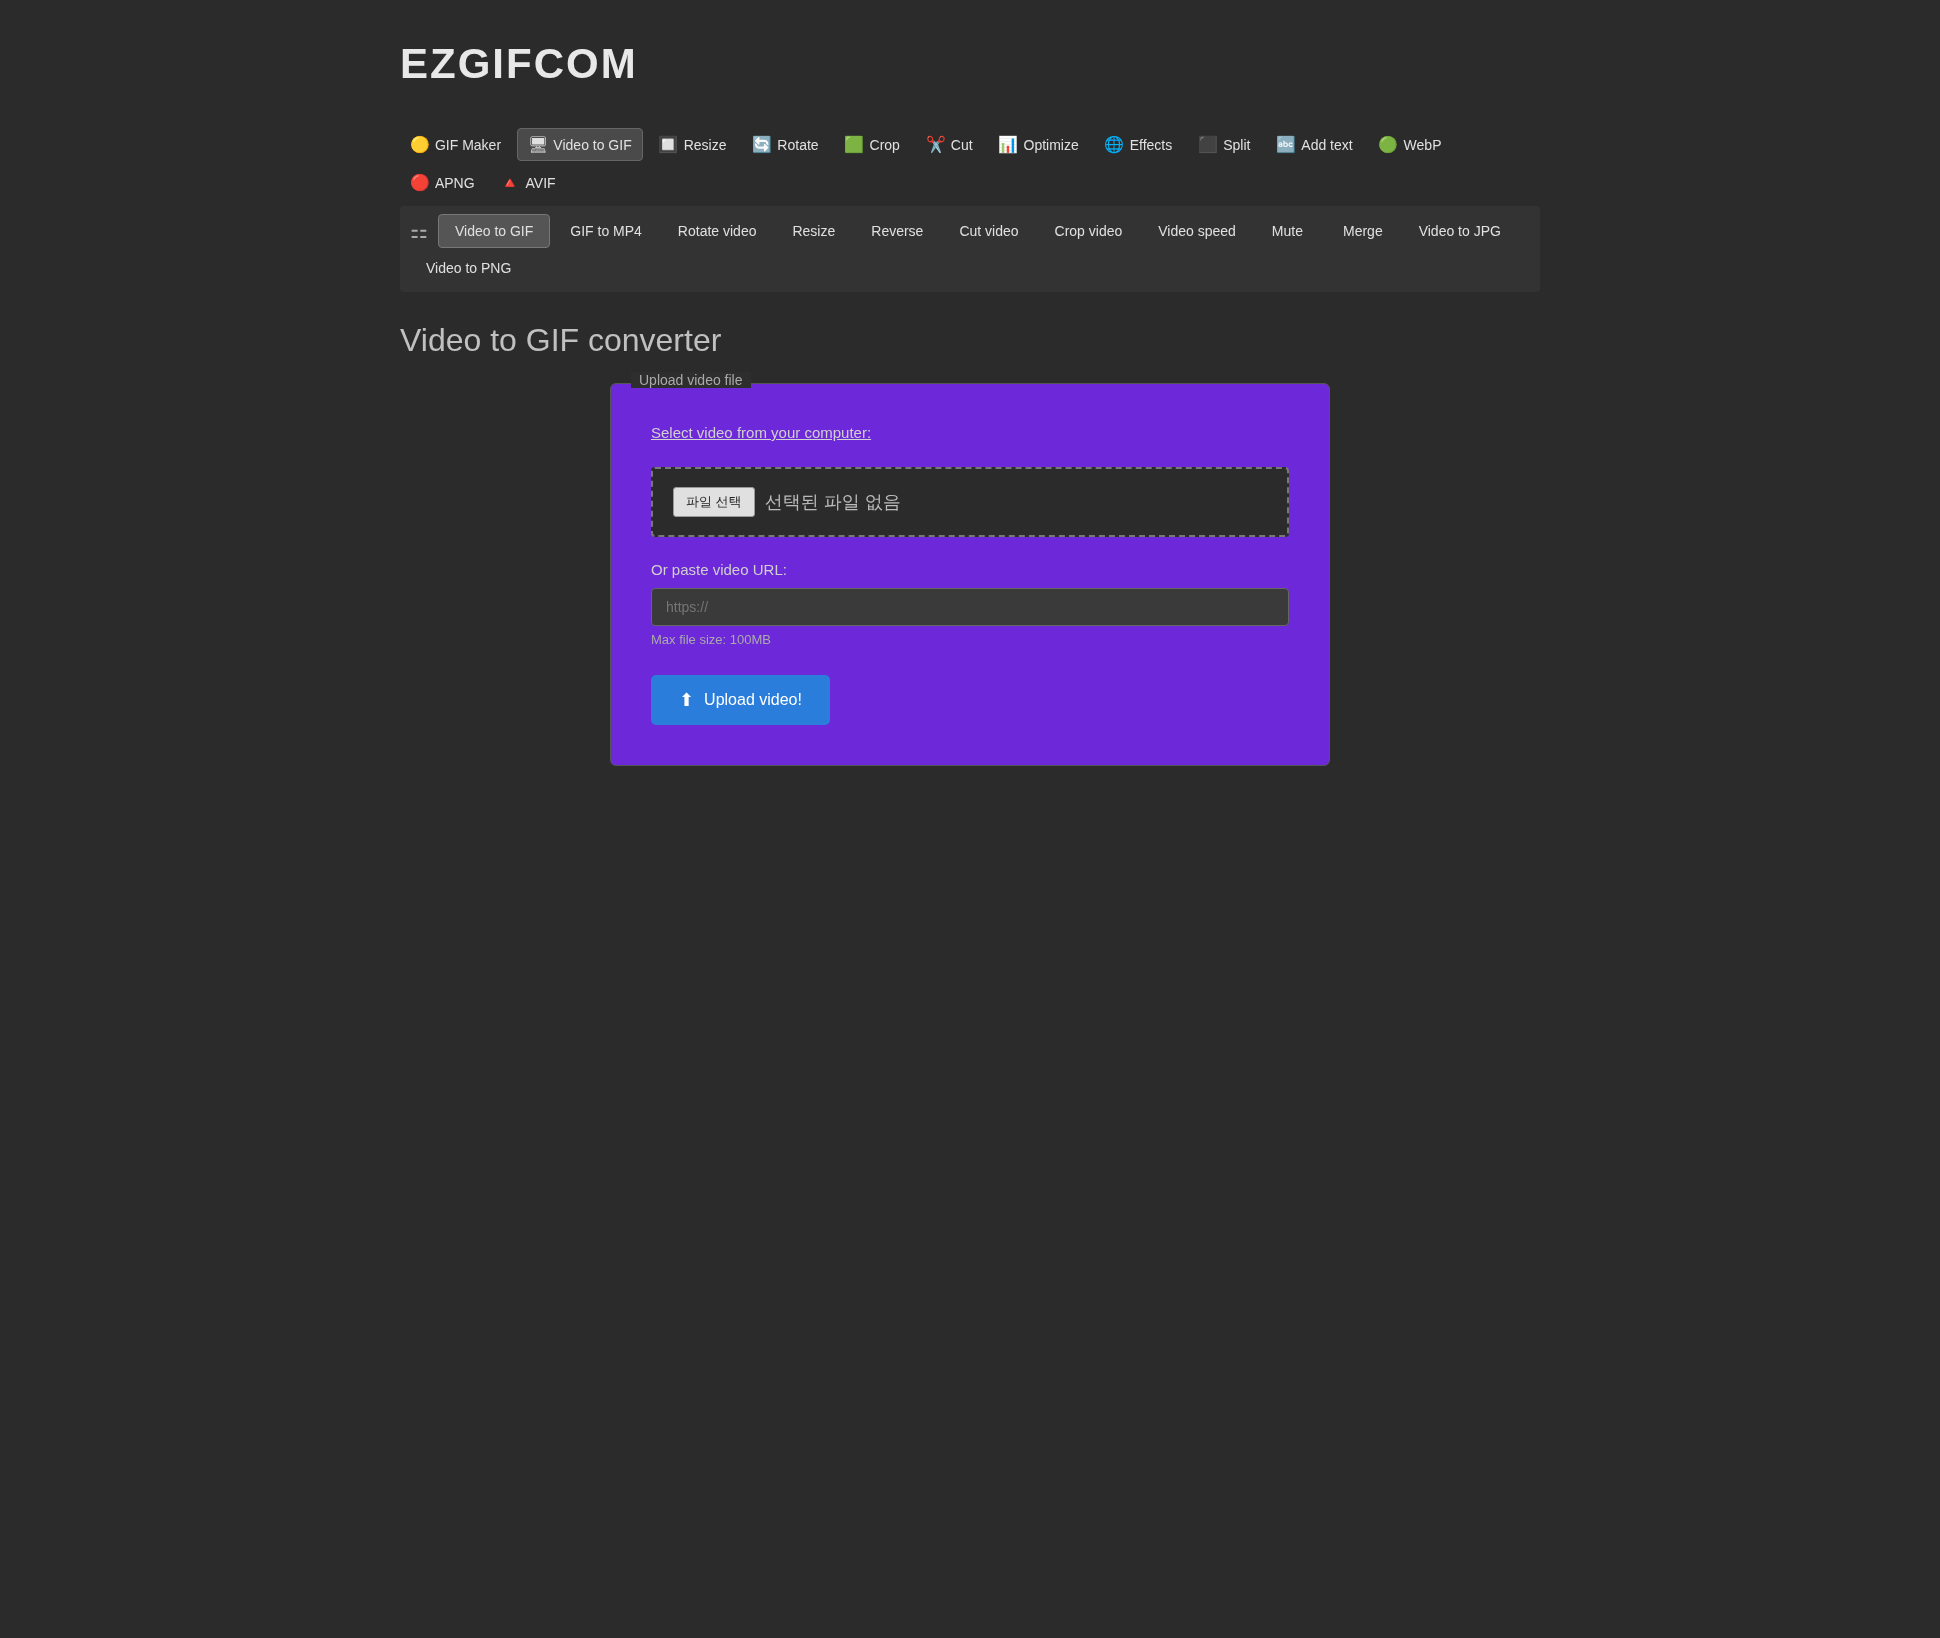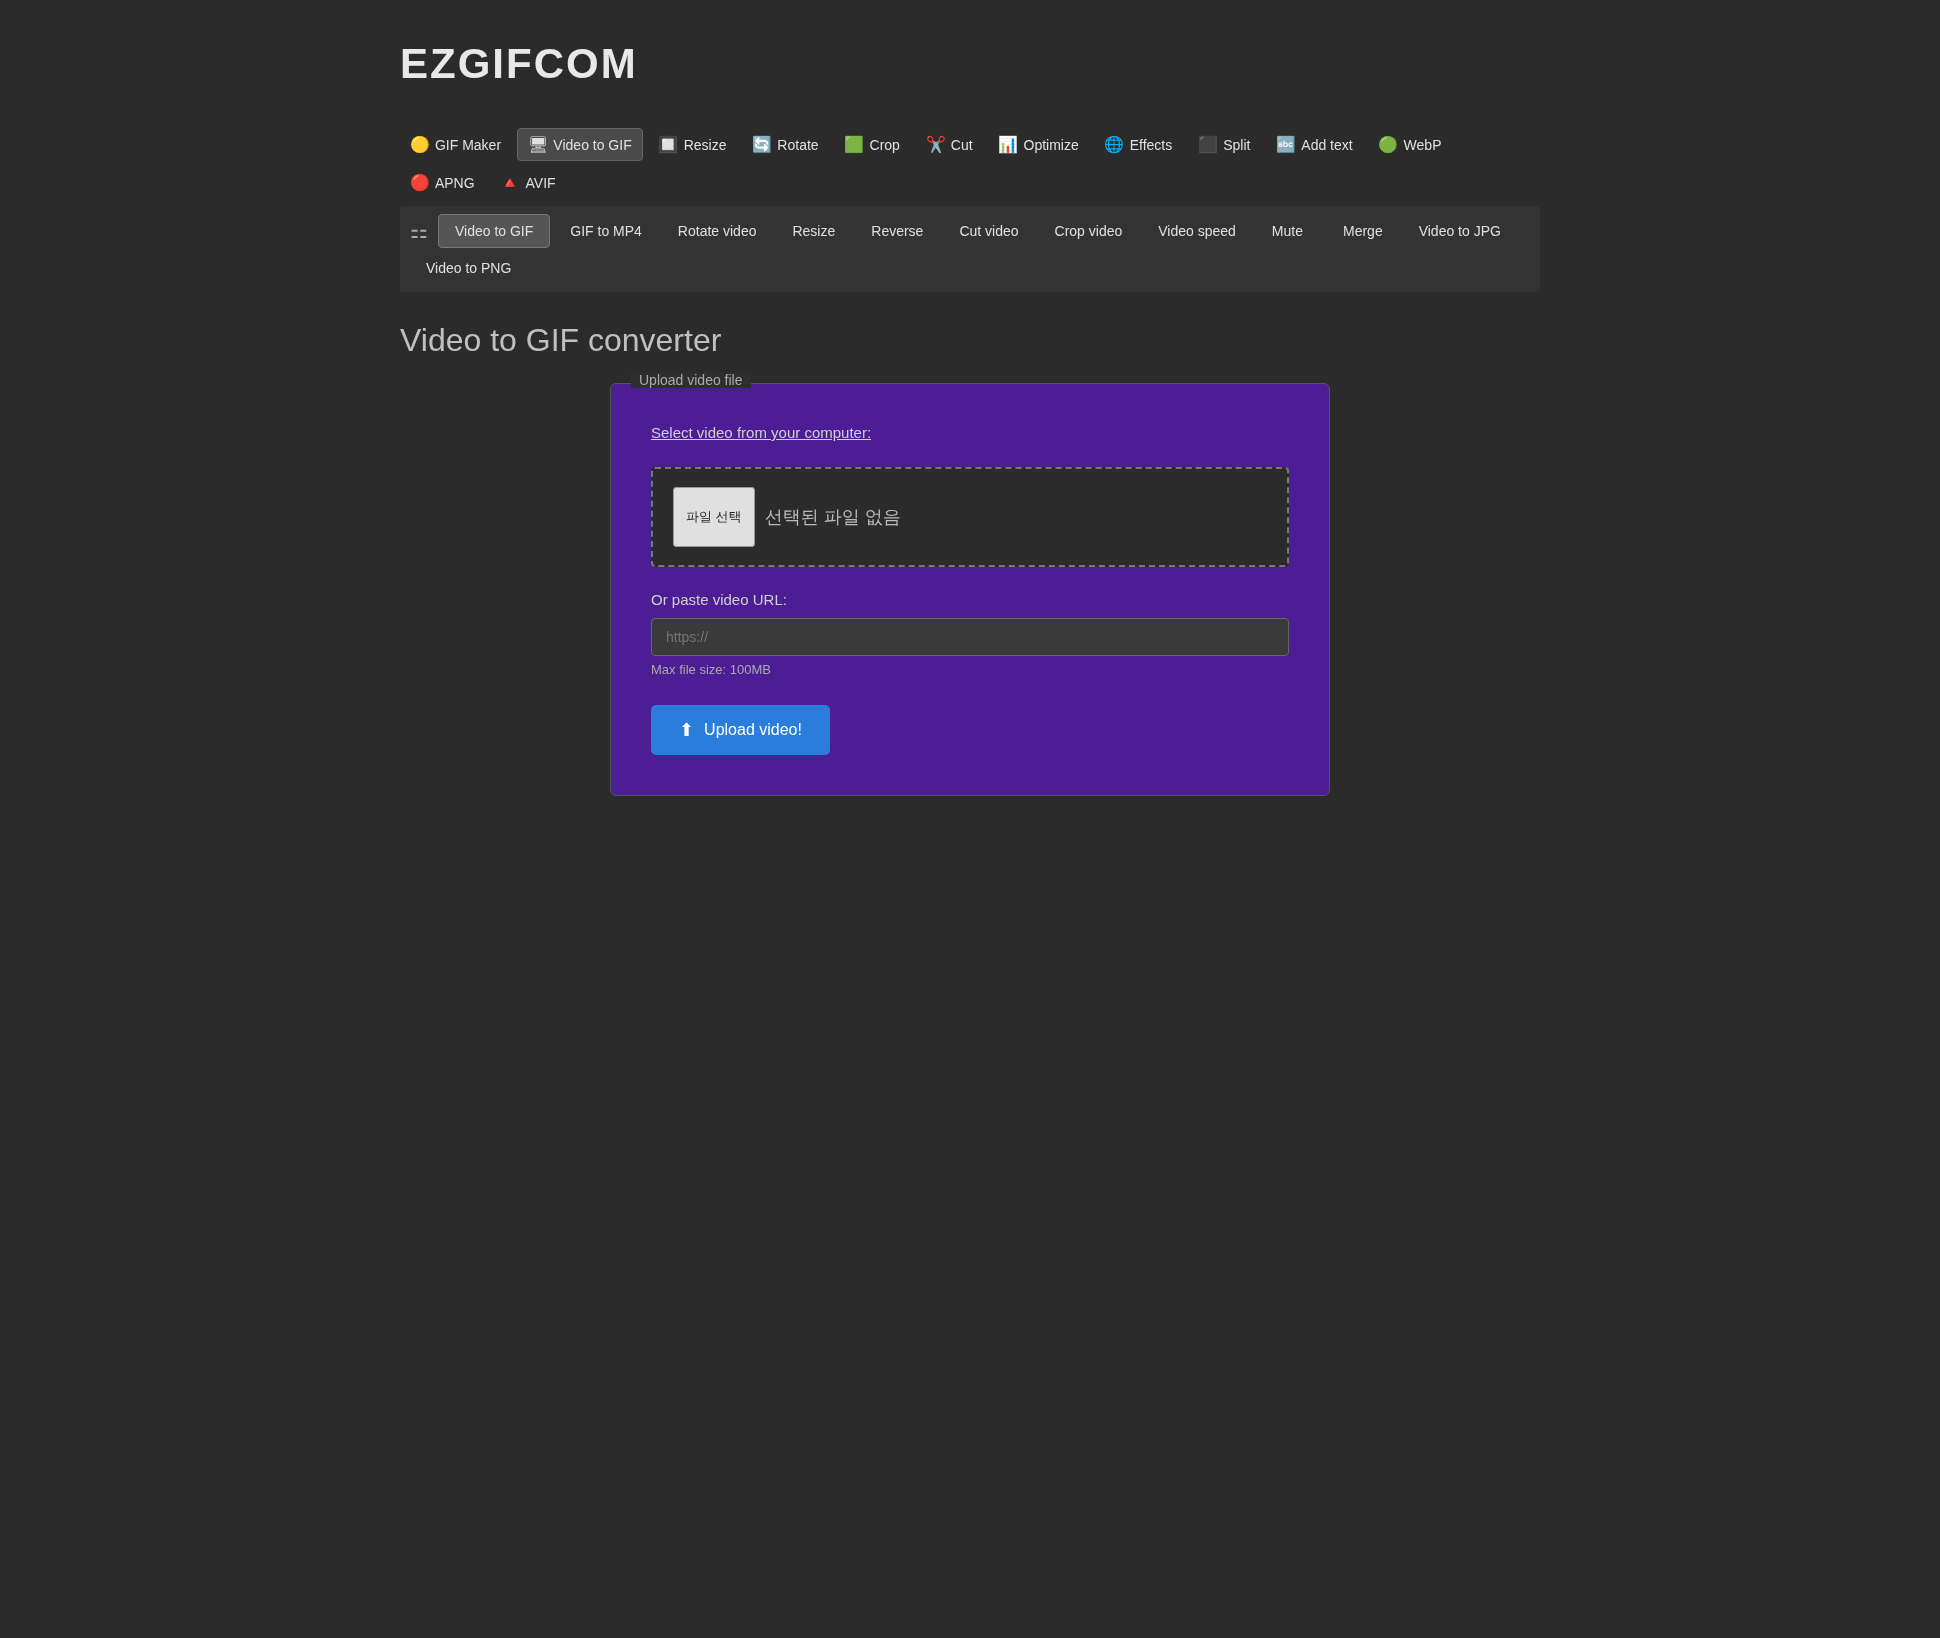--- a/index.html
+++ b/index.html
@@ -87,21 +87,21 @@
       border: 1px solid #777;
     }
     
     .main-title {
       font-size: 32px;
       color: #c0c0c0;
       font-weight: normal;
       margin-bottom: 24px;
     }
     .upload-card {
-      background: #4c1d95;
+      background: #6d28d9;
       border: 1px solid #555;
       border-radius: 6px;
       max-width: 720px;
       margin: 0 auto;
       padding: 30px 40px 40px 40px;
       position: relative;
     }
     .upload-card-legend {
       position: absolute;
       top: -12px;
@@ -125,21 +125,21 @@
       display: flex;
       align-items: center;
       gap: 10px;
       margin-bottom: 24px;
       background: #2b2b2b;
     }
     .file-choose-btn {
       background: #e0e0e0;
       color: #222;
       border: 1px solid #999;
-      padding: 20px 12px;
+      padding: 5px 12px;
       font-size: 13px;
       border-radius: 3px;
       cursor: pointer;
       white-space: nowrap;
     }
     .file-no-chosen {
       font-size: 18px;
       color: #bbb;
     }
     .url-label {

